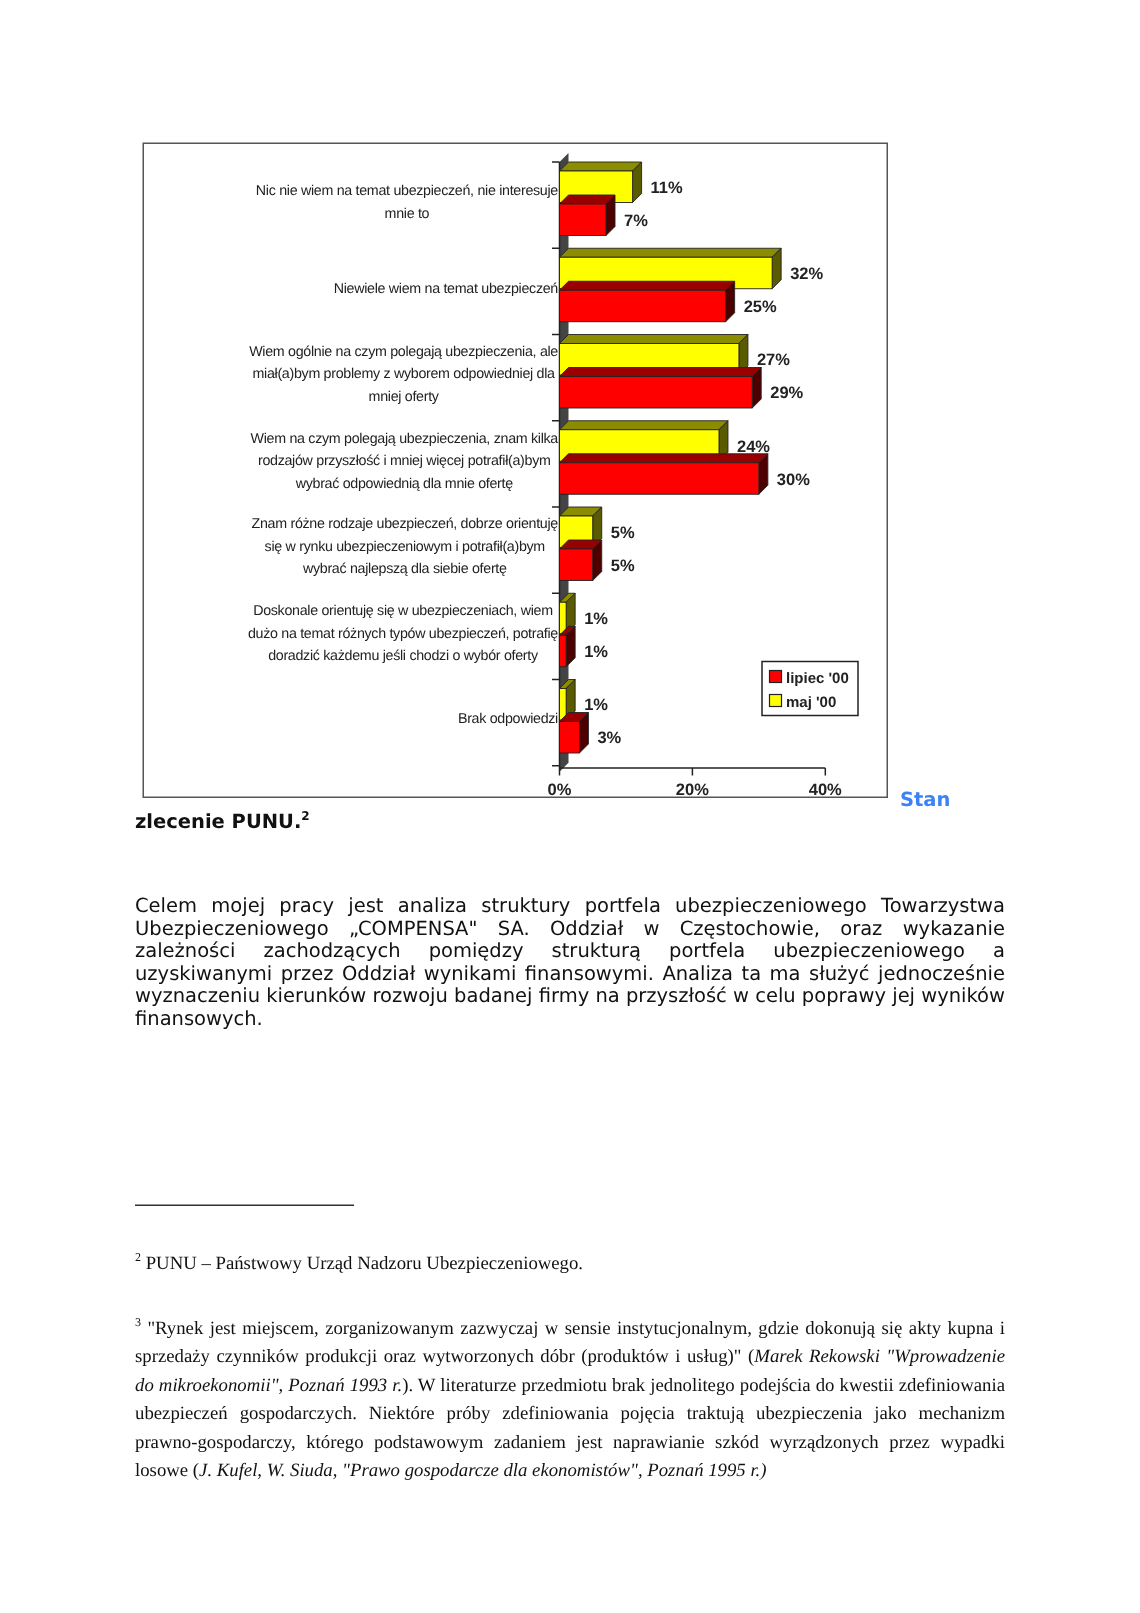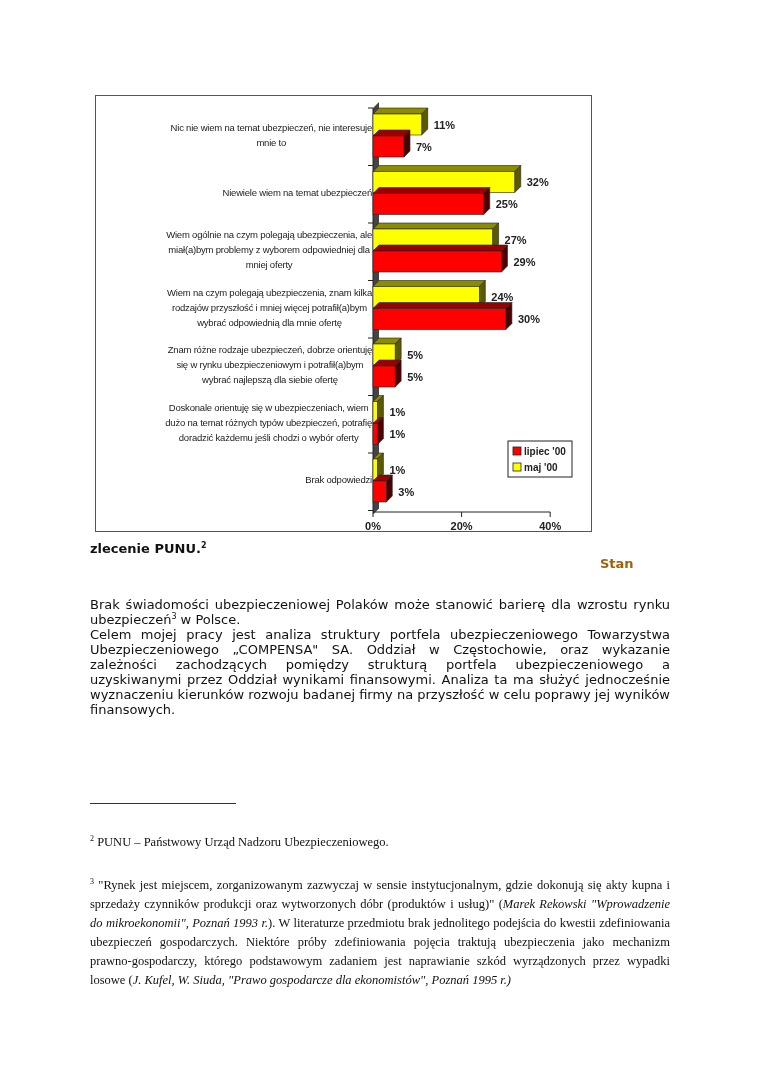--- a/index.html
+++ b/index.html
@@ -8,22 +8,22 @@
     position: absolute; left: 95px; top: 95px; width: 497px; height: 437px;
     border: 1px solid #555; box-sizing: border-box; background: #fff;
   }
   svg text { font-family: "Liberation Sans", sans-serif; }
   .cat-label {
     position: absolute; right: 388px; text-align: center;
     font-family: "Liberation Sans", sans-serif; font-size: 9.5px; color: #222;
     line-height: 15px; letter-spacing: -0.2px;
   }
   .caption-stan {
-    position: absolute; left: 600px; top: 556px;
-    font-family: "DejaVu Sans", sans-serif; font-weight: bold; font-size: 13px; color: #a16207;
+    position: absolute; left: 600px; top: 526px;
+    font-family: "DejaVu Sans", sans-serif; font-weight: bold; font-size: 13px; color: #3b82f6;
   }
   .caption {
     position: absolute; left: 90px; top: 541px; width: 580px;
     font-family: "DejaVu Sans", sans-serif; font-weight: bold; font-size: 13px; color: #111;
     line-height: 15px; text-align: justify; text-align-last: left;
   }
   .caption .l1 { display: block; text-align: justify; text-align-last: justify; }
   sup { font-size: 8px; vertical-align: super; line-height: 0; }
   .body-text {
     position: absolute; left: 90px; top: 597px; width: 580px;
@@ -159,21 +159,20 @@
     <rect x="513" y="463" width="8" height="8" fill="#ffff00" stroke="#222" stroke-width="0.8"></rect>
     <text x="524" y="471" font-size="10" font-weight="bold" fill="#222">maj '00</text>
   </svg>
 
 <div class="caption-stan">Stan</div>
 <div class="caption">
   <span>zlecenie PUNU.</span><sup>2</sup>
 </div>
 
 <div class="body-text">
-  <p><span>Brak świadomości ubezpieczeniowej Polaków może stanowić barierę dla wzrostu rynku ubezpieczeń</span><sup>3</sup><span> w Polsce.</span></p>
   <p>Celem mojej pracy jest analiza struktury portfela ubezpieczeniowego Towarzystwa Ubezpieczeniowego „COMPENSA" SA. Oddział w Częstochowie, oraz wykazanie zależności zachodzących pomiędzy strukturą portfela ubezpieczeniowego a uzyskiwanymi przez Oddział wynikami finansowymi. Analiza ta ma służyć jednocześnie wyznaczeniu kierunków rozwoju badanej firmy na przyszłość w celu poprawy jej wyników finansowych.</p>
 </div>
 
 <div class="fn-rule"></div>
 
 <div class="footnote" id="fn2"><sup>2</sup><span> PUNU – Państwowy Urząd Nadzoru Ubezpieczeniowego.</span></div>
 
 <div class="footnote" id="fn3"><sup>3</sup><span> "Rynek jest miejscem, zorganizowanym zazwyczaj w sensie instytucjonalnym, gdzie dokonują się akty kupna i sprzedaży czynników produkcji oraz wytworzonych dóbr (produktów i usług)" (</span><i>Marek Rekowski "Wprowadzenie do mikroekonomii", Poznań 1993 r.</i><span>). W literaturze przedmiotu brak jednolitego podejścia do kwestii zdefiniowania ubezpieczeń gospodarczych. Niektóre próby zdefiniowania pojęcia traktują ubezpieczenia jako mechanizm prawno-gospodarczy, którego podstawowym zadaniem jest naprawianie szkód wyrządzonych przez wypadki losowe (</span><i>J. Kufel, W. Siuda, "Prawo gospodarcze dla ekonomistów", Poznań 1995 r.)</i></div>
 
 </body></html>

